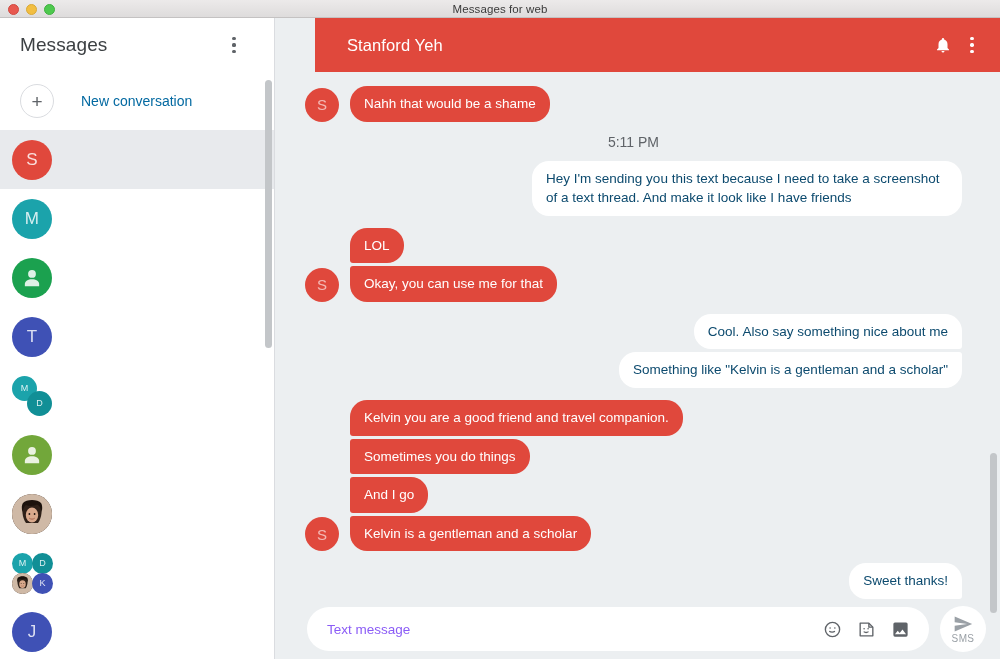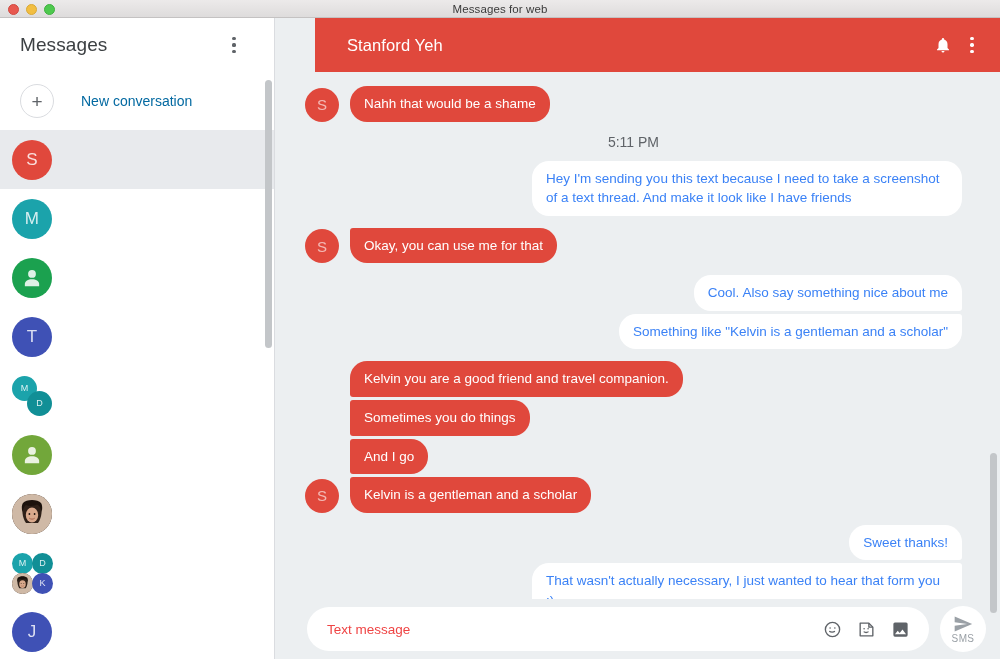--- a/index.html
+++ b/index.html
@@ -127,39 +127,39 @@
     background: #e0483c; color: rgba(255,255,255,.62);
     display: flex; align-items: center; justify-content: center;
     font-size: 15px; flex: 0 0 34px; margin-right: 11px; }
   .row-avatar.spacer { background: transparent; }
 
   .bubble {
     max-width: 430px; font-size: 13.5px; line-height: 1.45;
     padding: 8px 14px; word-wrap: break-word;
   }
   .bubble.in  { background: #e0483c; color: #fff; text-align: center; }
-  .bubble.out { background: #fff; color: #3b82f6; max-width: 430px; }
+  .bubble.out { background: #fff; color: #0c4a6e; max-width: 430px; }
   
   .r-single { border-radius: 17px; }
   .r-top    { border-radius: 17px 17px 17px 3px; }
   .r-mid    { border-radius: 3px 17px 17px 3px; }
   .r-bot    { border-radius: 3px 17px 17px 17px; }
   .out .r-top { border-radius: 17px 17px 3px 17px; }
   .out .r-bot { border-radius: 17px 3px 17px 17px; }
 
   
   .composer {
     position: absolute; left: 0; right: 0; bottom: 0; height: 60px;
     display: flex; align-items: center; padding: 0 14px 0 32px;
   }
   .input-pill {
     flex: 1; height: 44px; background: #fff; border-radius: 23px;
     display: flex; align-items: center; padding: 0 14px 0 20px;
   }
-  .input-pill .placeholder { flex: 1; font-size: 13.5px; color: #ef4444; }
+  .input-pill .placeholder { flex: 1; font-size: 13.5px; color: #8b5cf6; }
   .icon-btn { width: 30px; height: 30px; display: flex; align-items: center;
               justify-content: center; cursor: pointer; margin-left: 4px; }
   .send-btn {
     width: 46px; height: 46px; border-radius: 50%; background: #fff;
     margin-left: 11px; display: flex; flex-direction: column;
     align-items: center; justify-content: center; cursor: pointer;
   }
   .send-sms { font-size: 10px; color: #9aa0a6; letter-spacing: .4px; margin-top: -1px; }
   .sb-chat { top: 435px; height: 160px; right: 3px; }
 </style>
@@ -359,20 +359,24 @@
 
       <div class="thread" id="thread">
           <div class="msg-row in" style="margin-bottom: 12px;">
             <div class="row-avatar">S</div>
             <div class="bubble in r-single">Nahh that would be a shame</div>
           </div>
           <div class="daystamp">5:11 PM</div>
           <div class="msg-row out" style="margin-bottom: 12px;">
             <div class="bubble out r-single">Hey I'm sending you this text because I need to take a screenshot of a text thread. And make it look like I have friends</div>
           </div>
+          <div class="msg-row in">
+            <div class="row-avatar spacer"></div>
+            <div class="bubble in r-top">LOL</div>
+          </div>
           <div class="msg-row in" style="margin-bottom: 12px;">
             <div class="row-avatar">S</div>
             <div class="bubble in r-bot">Okay, you can use me for that</div>
           </div>
           <div class="msg-row out">
             <div class="bubble out r-top">Cool. Also say something nice about me</div>
           </div>
           <div class="msg-row out" style="margin-bottom: 12px;">
             <div class="bubble out r-bot">Something like "Kelvin is a gentleman and a scholar"</div>
           </div>

